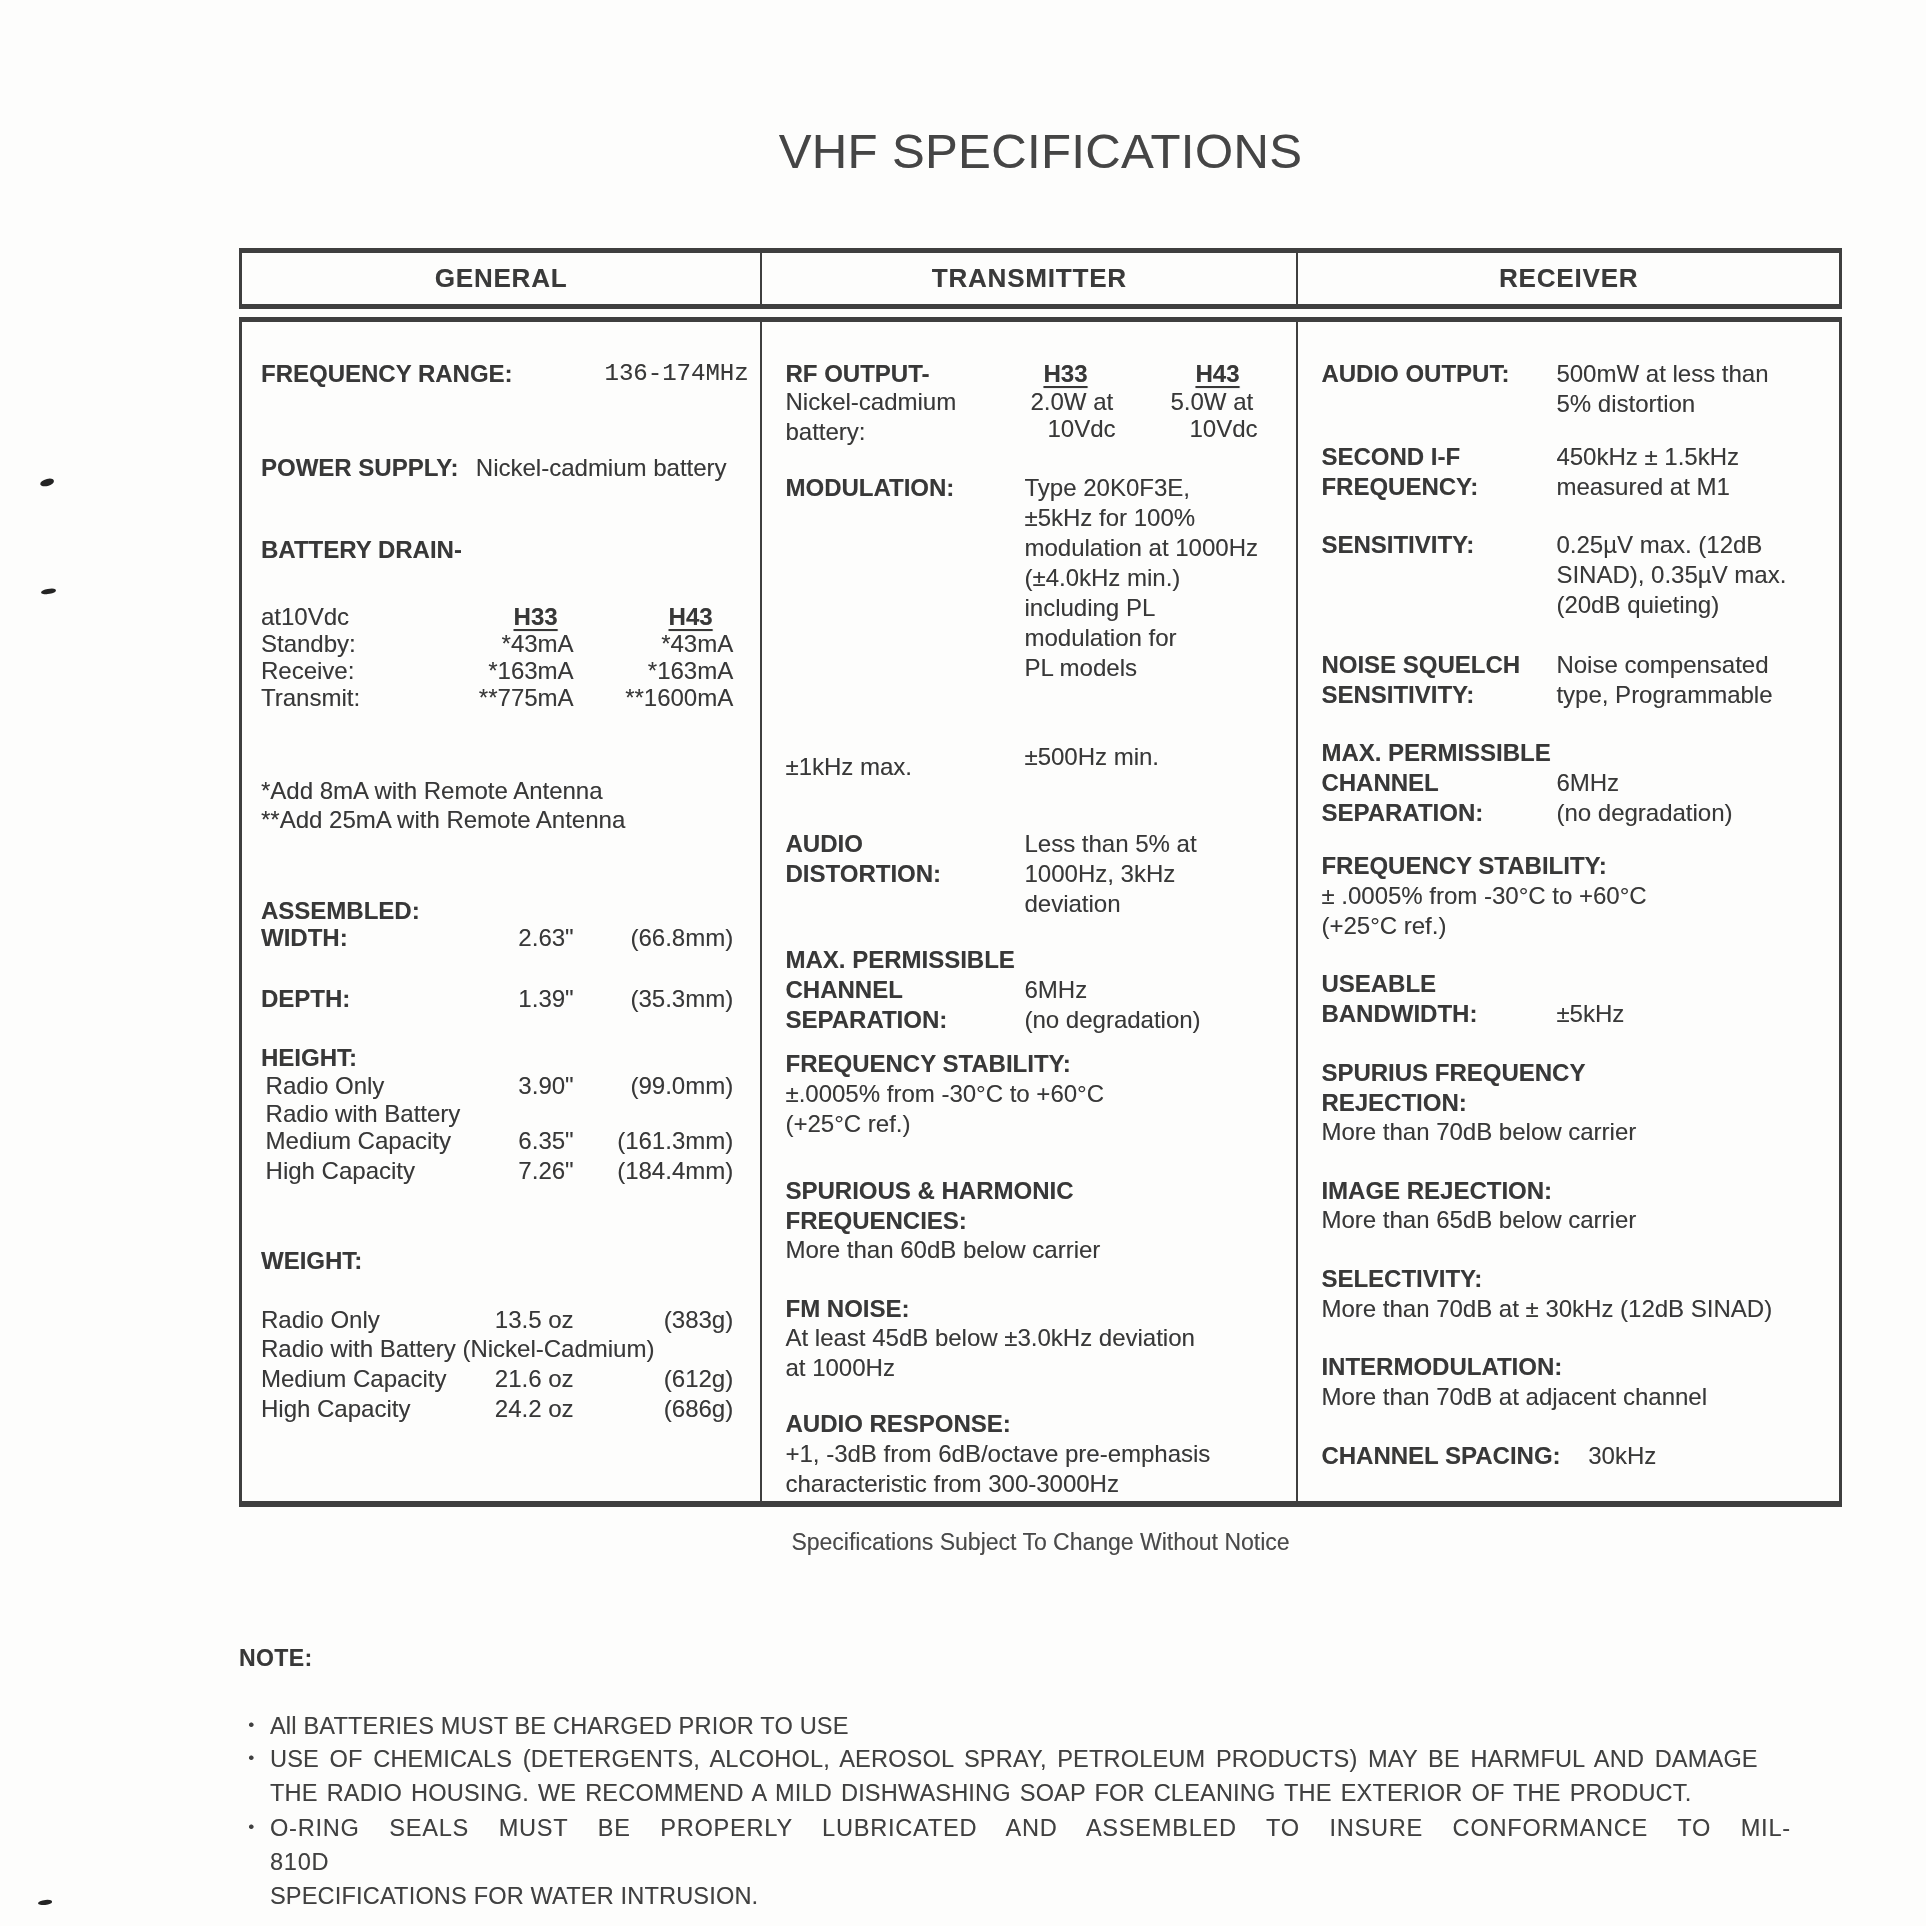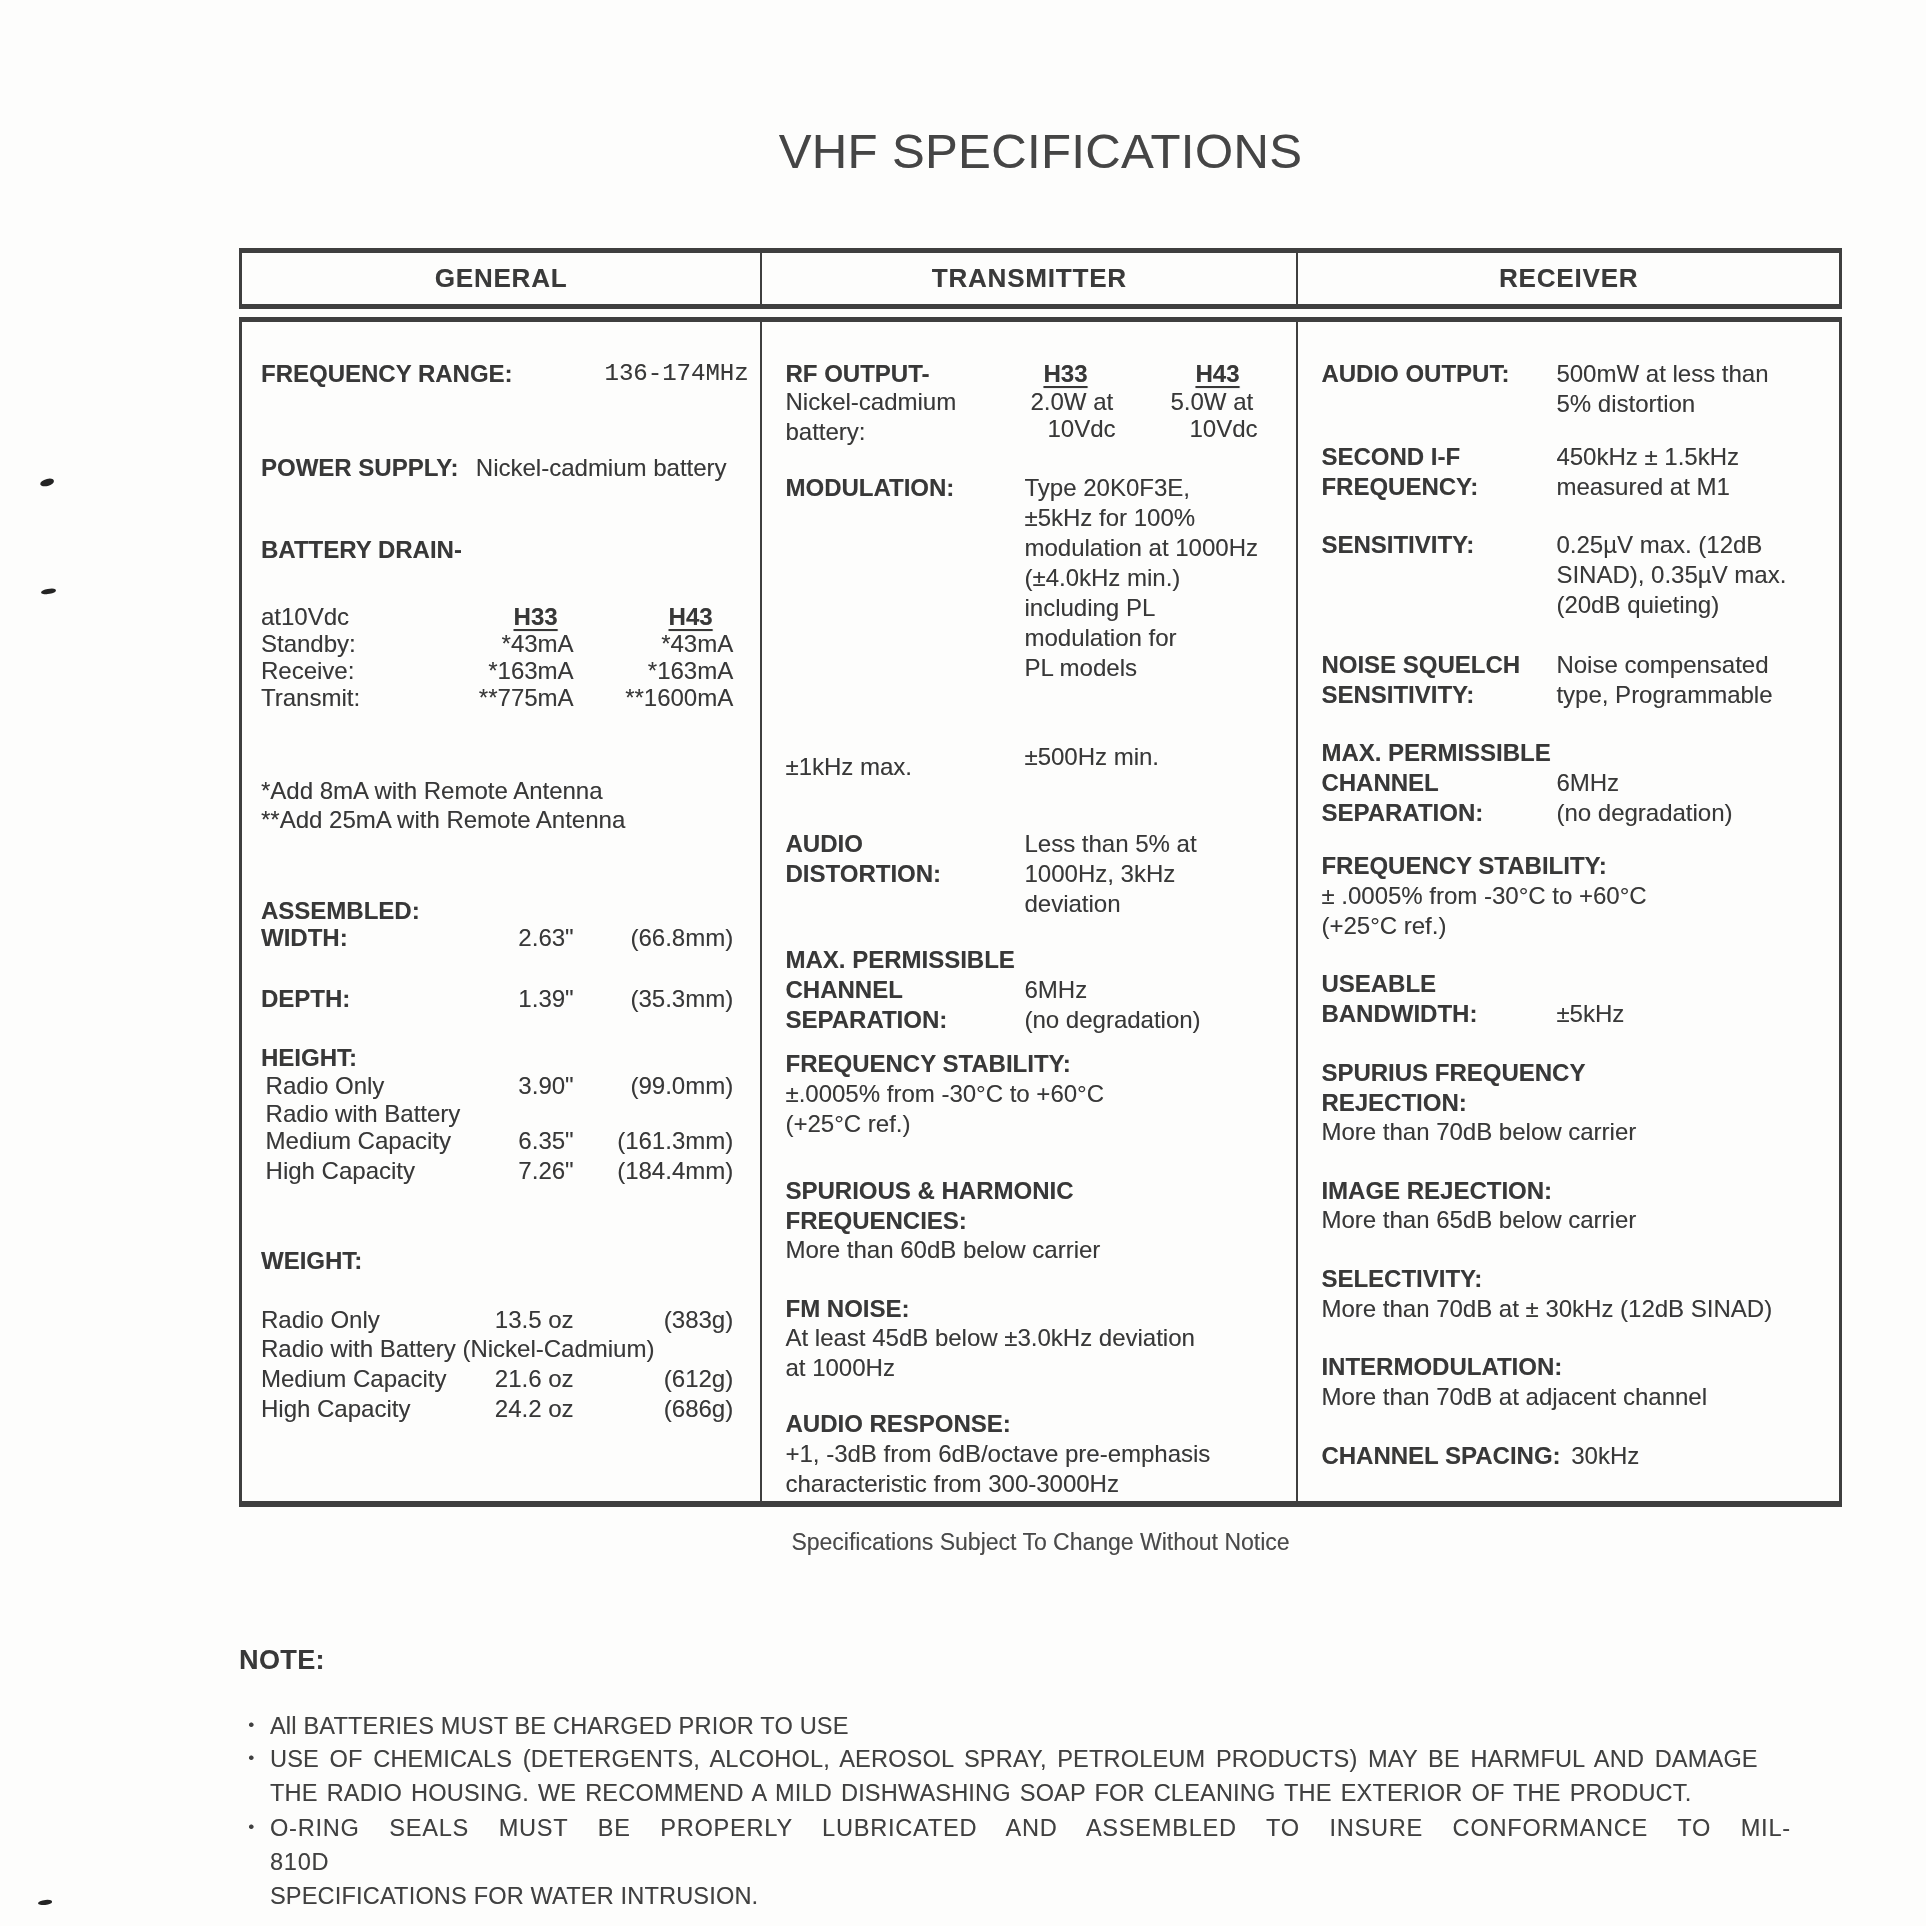--- a/index.html
+++ b/index.html
@@ -69,21 +69,21 @@
   .rf .rf-v1b{left:262px;top:55px;}
   .rf .rf-v2a{left:385px;top:28px;}
   .rf .rf-v2b{left:404px;top:55px;}
   .valcol-t{position:absolute;left:239px;top:0;}
   .valcol-r{position:absolute;left:235px;top:0;}
   .footer-note{
     position:absolute;top:1529px;left:0;width:100%;text-align:center;
     font-size:23px;color:#4a4a4a;
   }
   
-  .note-head{position:absolute;top:1645px;left:0;font-size:27px;font-weight:bold;letter-spacing:0.4px;}
+  .note-head{position:absolute;top:1645px;left:0;font-size:23px;font-weight:bold;letter-spacing:0.4px;}
   .note{font-size:23.5px;line-height:34px;letter-spacing:0.2px;color:#404040;}
   .bullet{position:absolute;left:0;right:0;padding-left:31px;box-sizing:border-box;}
   .bullet .dot{position:absolute;left:9.2px;top:-0.8px;font-size:17px;}
   .b1{top:1709px;}
   .b2{top:1742px;}
   .b3{top:1811px;}
   .ws-a{word-spacing:3.9px;}
   .ws-b{word-spacing:2.3px;}
   .ws-wide{word-spacing:22.3px;letter-spacing:0.8px;}
   
@@ -329,21 +329,21 @@
         <div class="sec" style="top:883px">More than 65dB below carrier</div>
 
         <div class="sec b" style="top:942px">SELECTIVITY:</div>
         <div class="sec" style="top:972px">More than 70dB at ± 30kHz (12dB SINAD)</div>
 
         <div class="sec b" style="top:1030px">INTERMODULATION:</div>
         <div class="sec" style="top:1060px">More than 70dB at adjacent channel</div>
 
         <div class="sec" style="top:1119px">
           <span class="b">CHANNEL SPACING:</span>
-          <span style="margin-left:4px">30kHz</span>
+          <span style="margin-left:21px">30kHz</span>
         </div>
       </div>
     </div>
 
     <div class="footer-note">Specifications Subject To Change Without Notice</div>
 
     <div class="note-head">NOTE:</div>
 
     <div class="note bullet b1">
       <span class="dot">•</span>

